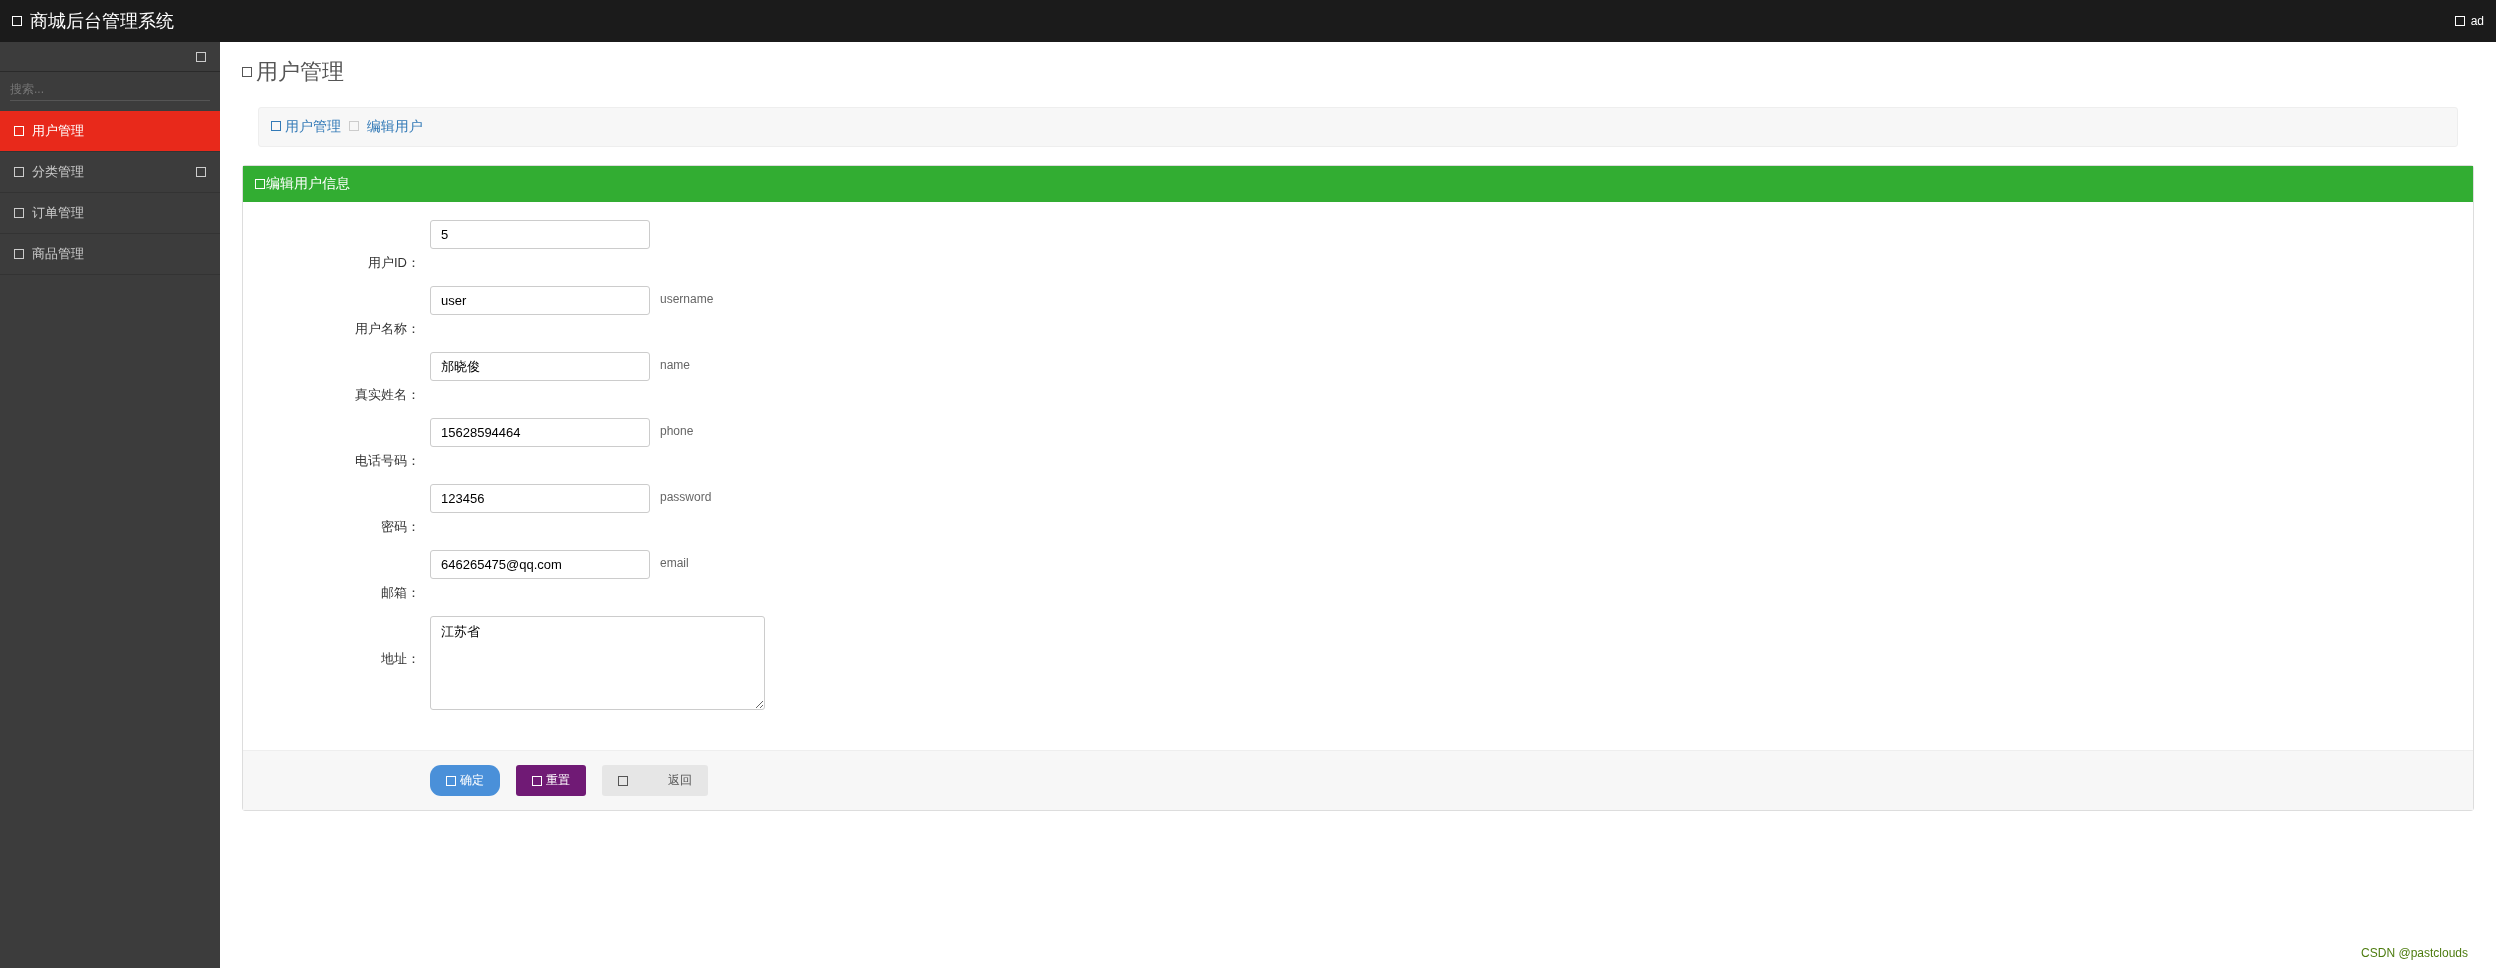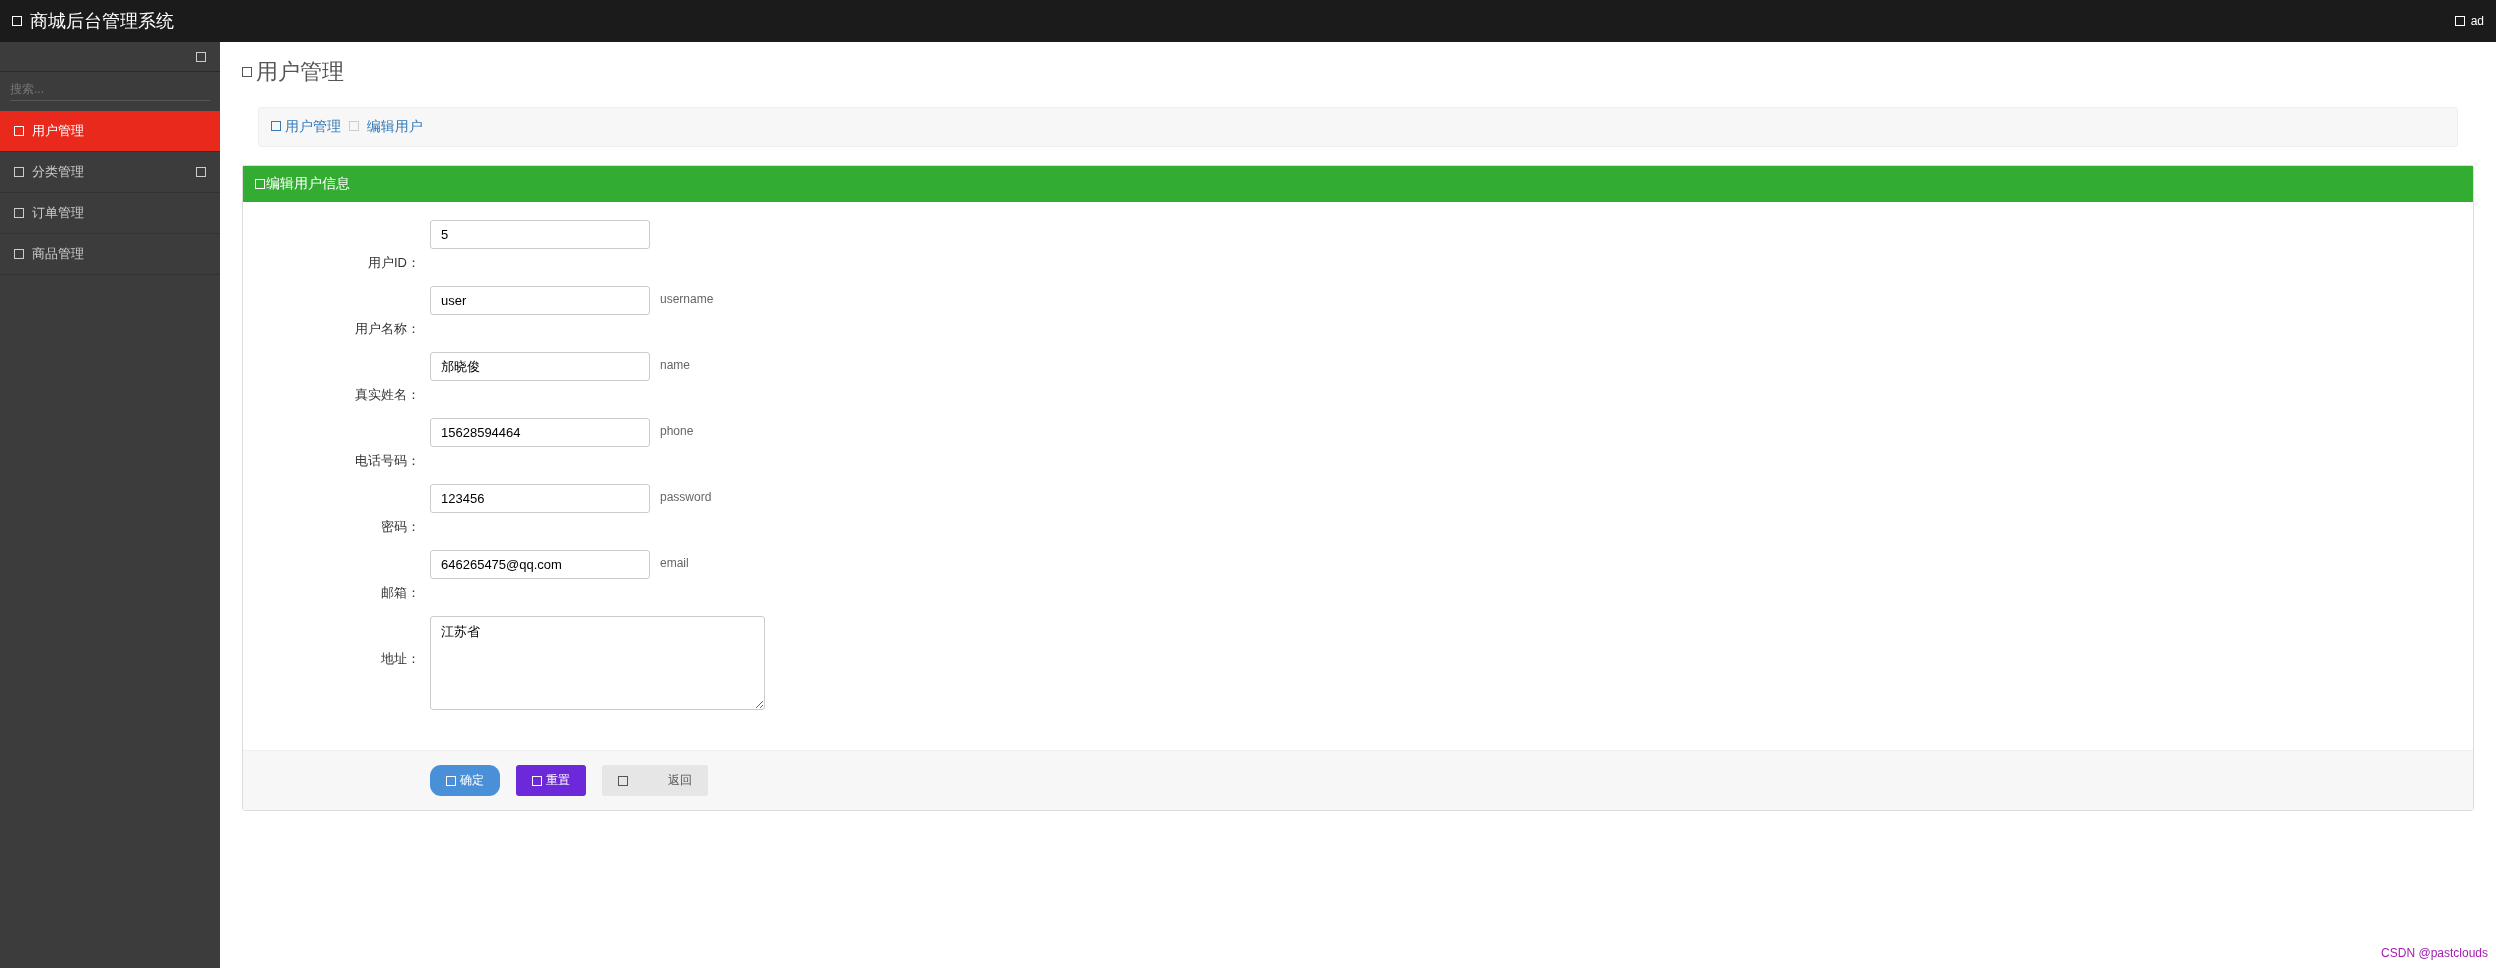--- a/index.html
+++ b/index.html
@@ -36,24 +36,24 @@
     .form-row { display: flex; align-items: flex-start; margin-bottom: 14px; }
     .form-label { width: 165px; text-align: right; padding-right: 10px; padding-top: 6px; font-size: 13px; color: #333; margin-top: 28px; }
     .form-input { width: 220px; padding: 6px 10px; border: 1px solid #ccc; border-radius: 3px; font-size: 13px; }
     .form-textarea { width: 335px; height: 94px; padding: 6px 10px; border: 1px solid #ccc; border-radius: 3px; font-size: 13px; resize: both; }
     .form-hint { margin-left: 10px; font-size: 12px; color: #666; padding-top: 6px; }
     
     .panel-footer { background: #f7f7f7; border-top: 1px solid #eee; padding: 14px 22px; }
     .footer-buttons { padding-left: 165px; display: flex; gap: 16px; }
     .btn { padding: 7px 16px; border: none; border-radius: 3px; font-size: 12px; cursor: pointer; display: inline-flex; align-items: center; gap: 4px; }
     .btn-primary { background: #4a90d9; color: #fff; border-radius: 11px; }
-    .btn-success { background: #6d28d9; color: #fff; }
+    .btn-success { background: #701a75; color: #fff; }
     .btn-default { background: #e6e6e6; color: #555; gap: 40px; }
     
-    .watermark { position: fixed; bottom: 8px; right: 8px; color: #a21caf; font-size: 12px; }
+    .watermark { position: fixed; bottom: 8px; right: 28px; color: #4d7c0f; font-size: 12px; }
     
     .icon-box { display: inline-block; width: 10px; height: 10px; border: 1px solid currentColor; }
   </style>
 </head>
 <body>
 
 <div class="top-bar">
   <div class="top-bar-left">
     <span class="icon-box"></span>
     <span class="top-bar-title">商城后台管理系统</span>

